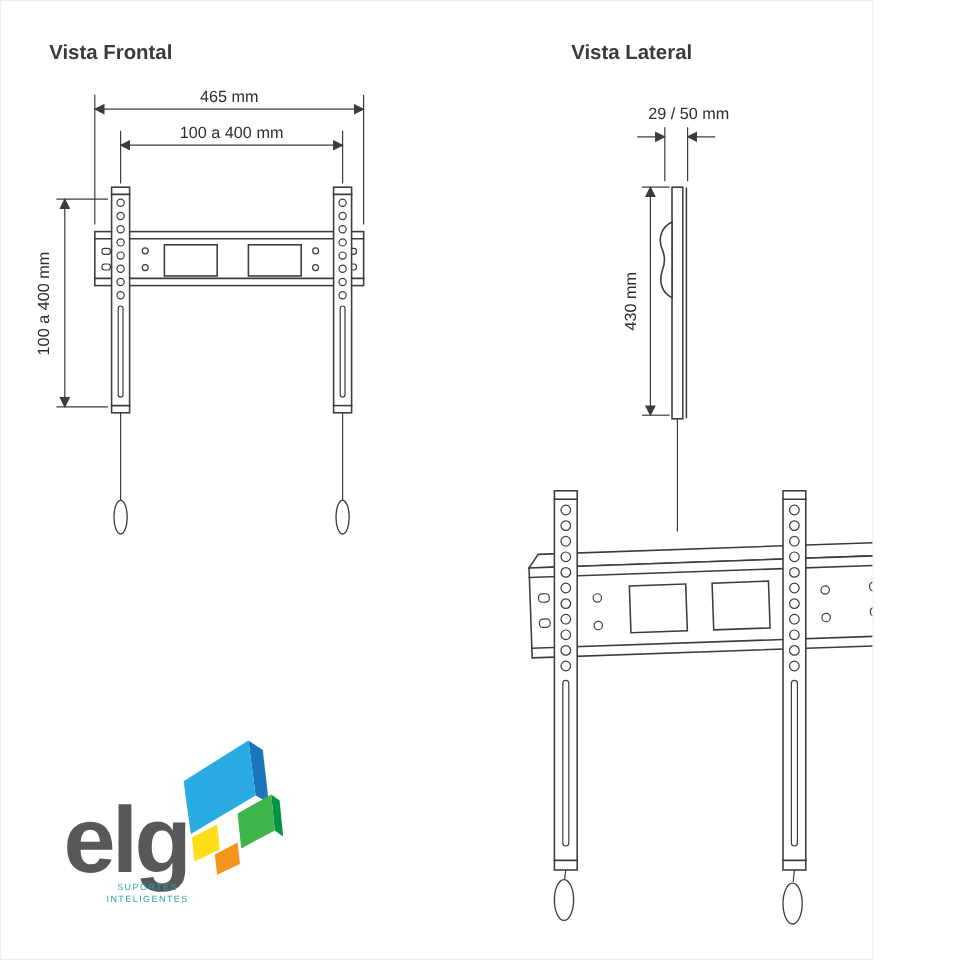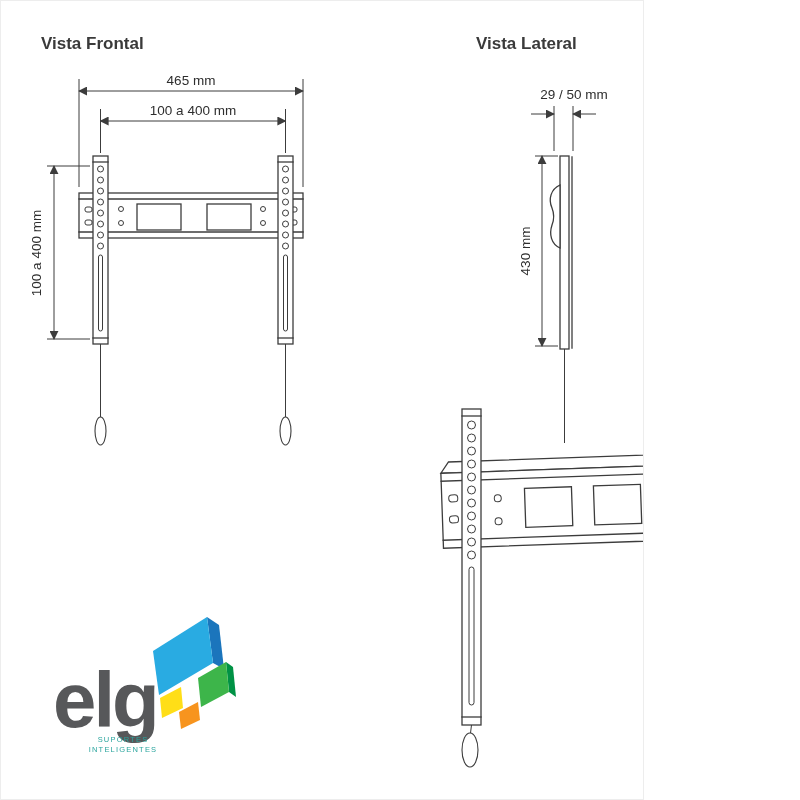--- a/index.html
+++ b/index.html
@@ -1,17 +1,17 @@
 <!DOCTYPE html>
 <html><head>
 <meta charset="utf-8">
 <style>
   * { margin:0; padding:0; box-sizing:border-box; }
   html,body { width:800px; height:800px; background:#ffffff; font-family:"Liberation Sans", sans-serif; }
-  .canvas { position:relative; width:644px; height:800px; background:#fff; overflow:hidden; border:1px solid #ededed; }
+  .canvas { position:relative; width:728px; height:800px; background:#fff; overflow:hidden; border:1px solid #ededed; }
   svg { display:block; }
   .title   { font:bold 17px "Liberation Sans", sans-serif; fill:#3a3a3a; }
   .dimtxt  { font:13.5px "Liberation Sans", sans-serif; fill:#2e2e2e; }
   .ln   { stroke:#3c3c3c; stroke-width:1.3; fill:none; stroke-linecap:square; }
   .fw   { fill:#ffffff; stroke:#3c3c3c; stroke-width:1.3; }
   .hole { fill:#ffffff; stroke:#3c3c3c; stroke-width:1; }
   .dim  { stroke:#3c3c3c; stroke-width:1; fill:none; }
   .loop { fill:none; stroke:#3c3c3c; stroke-width:1.1; }
   .logotext { font:bold 78px "Liberation Sans", sans-serif; fill:#57585a; letter-spacing:-3px; }
   .tagline  { font:7.5px "Liberation Sans", sans-serif; fill:#2ba59e; letter-spacing:1.2px; }

